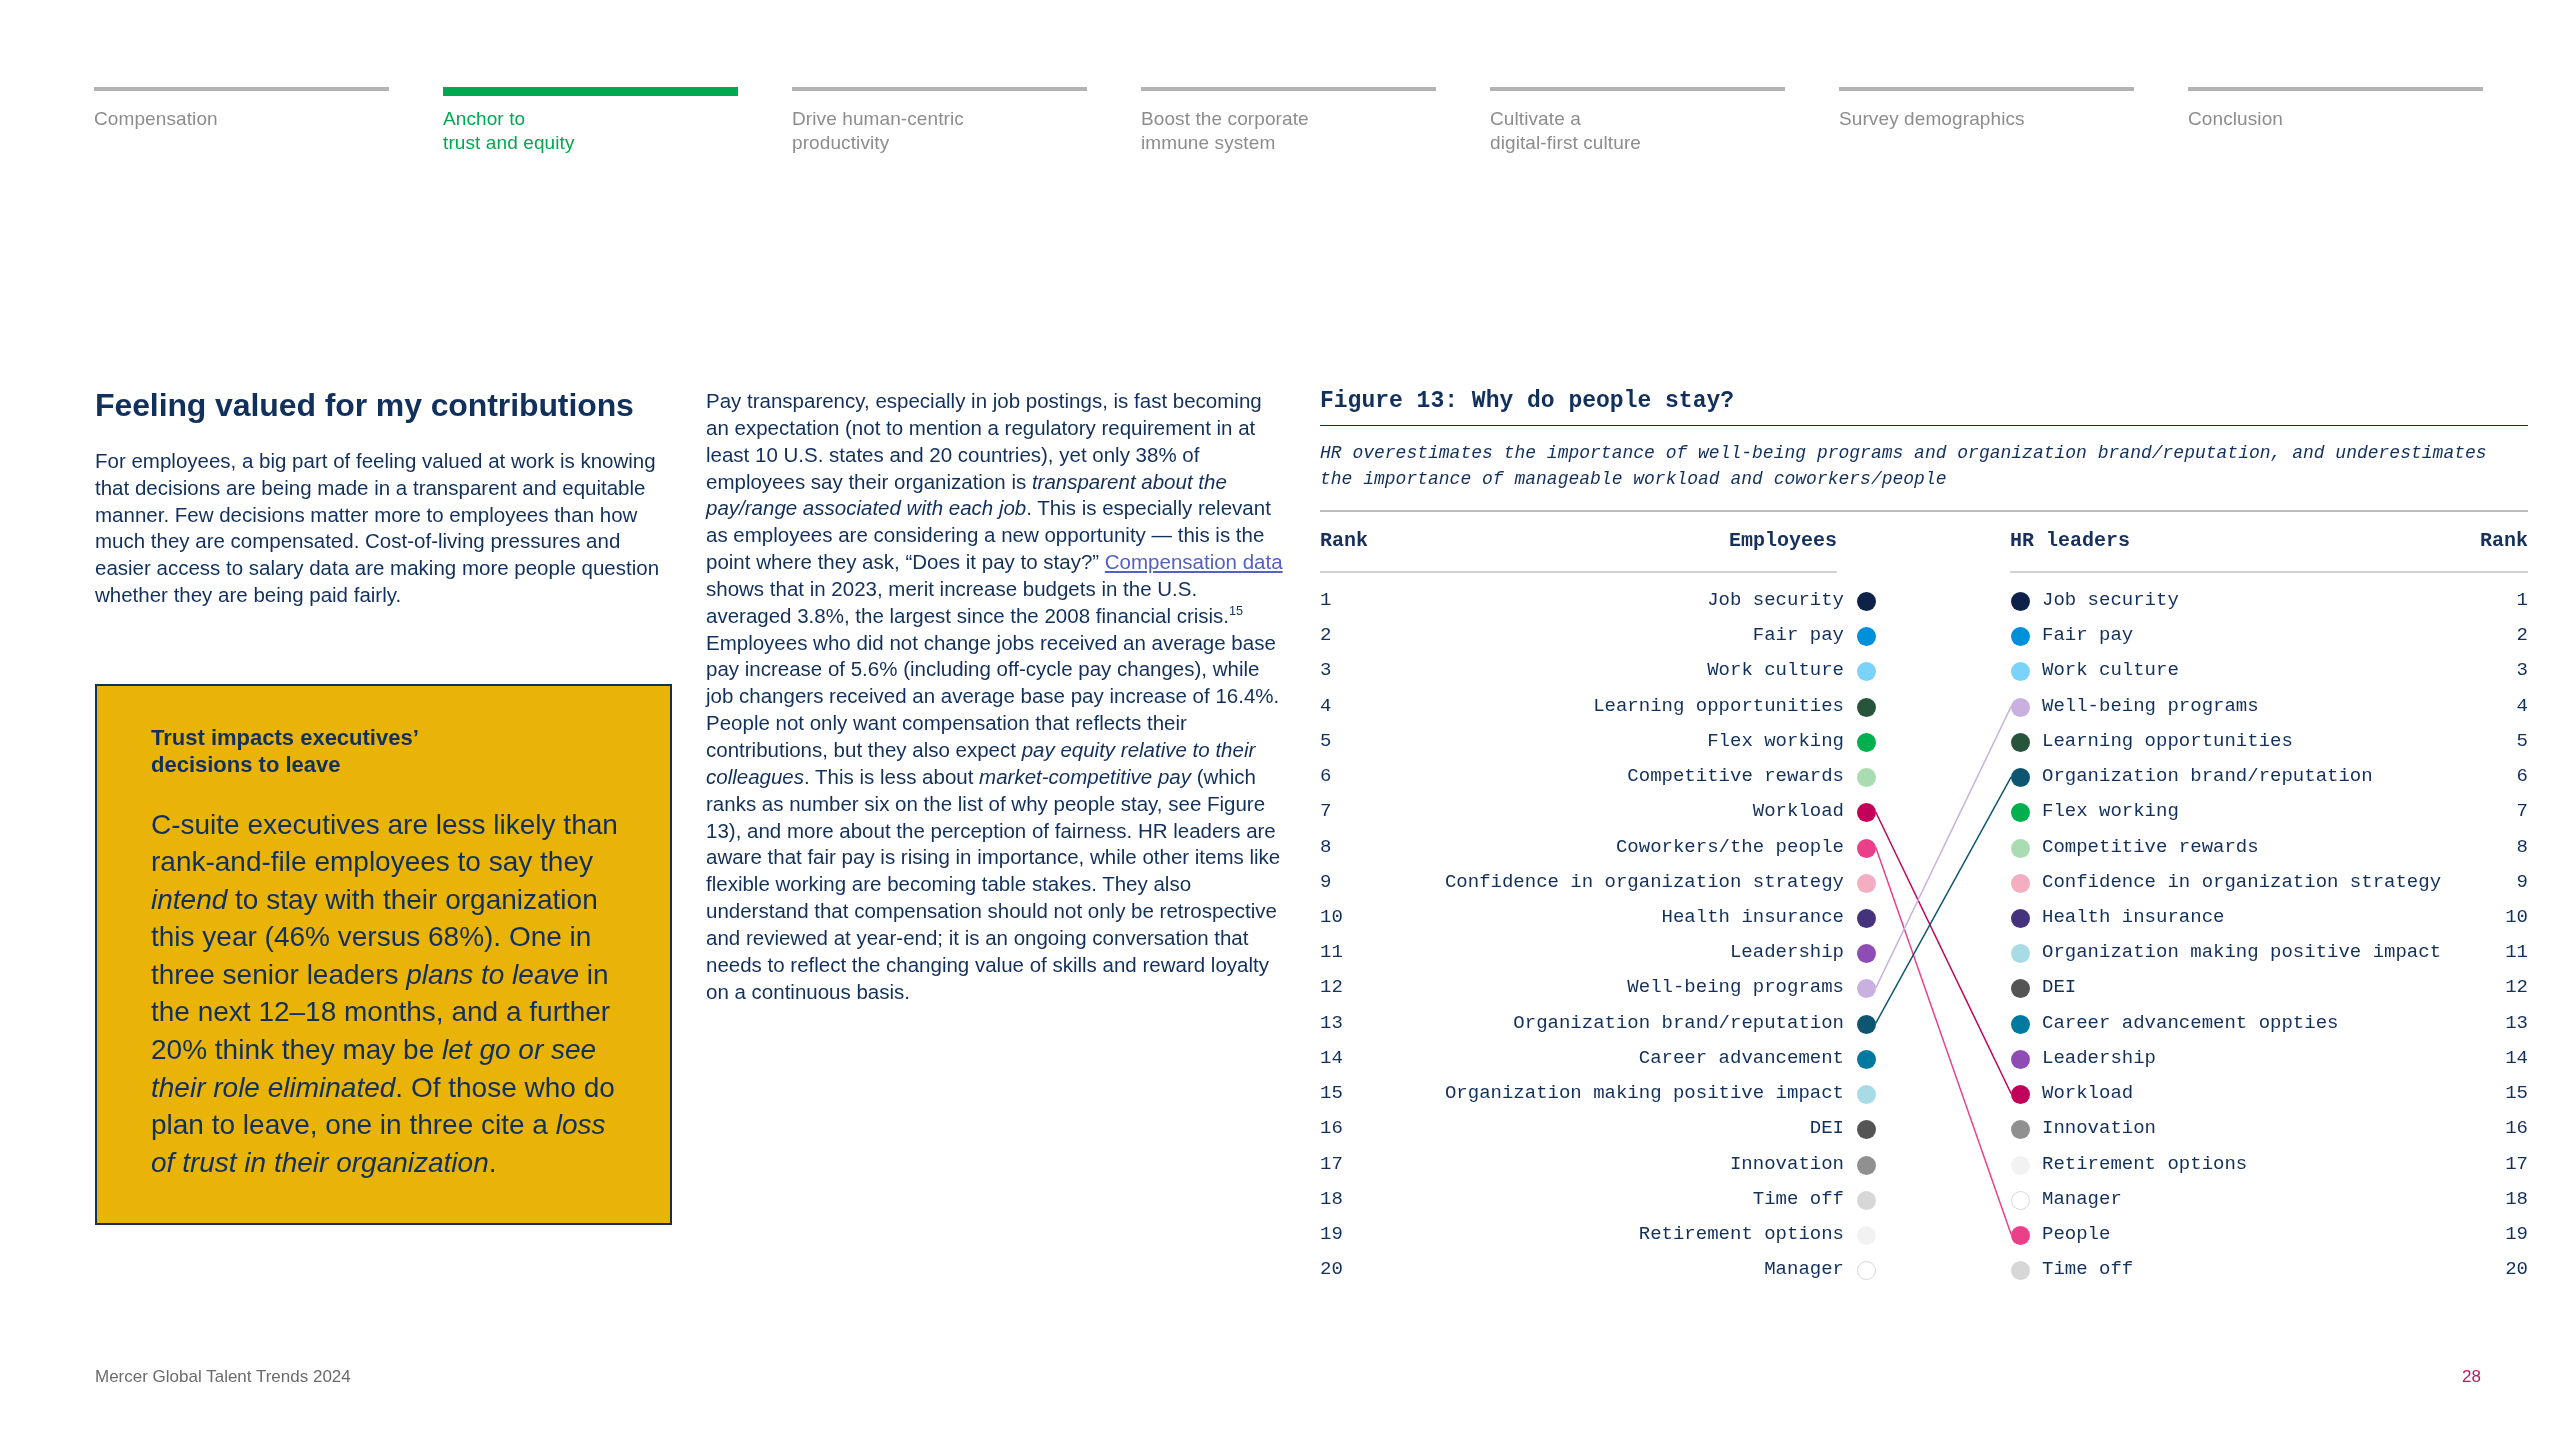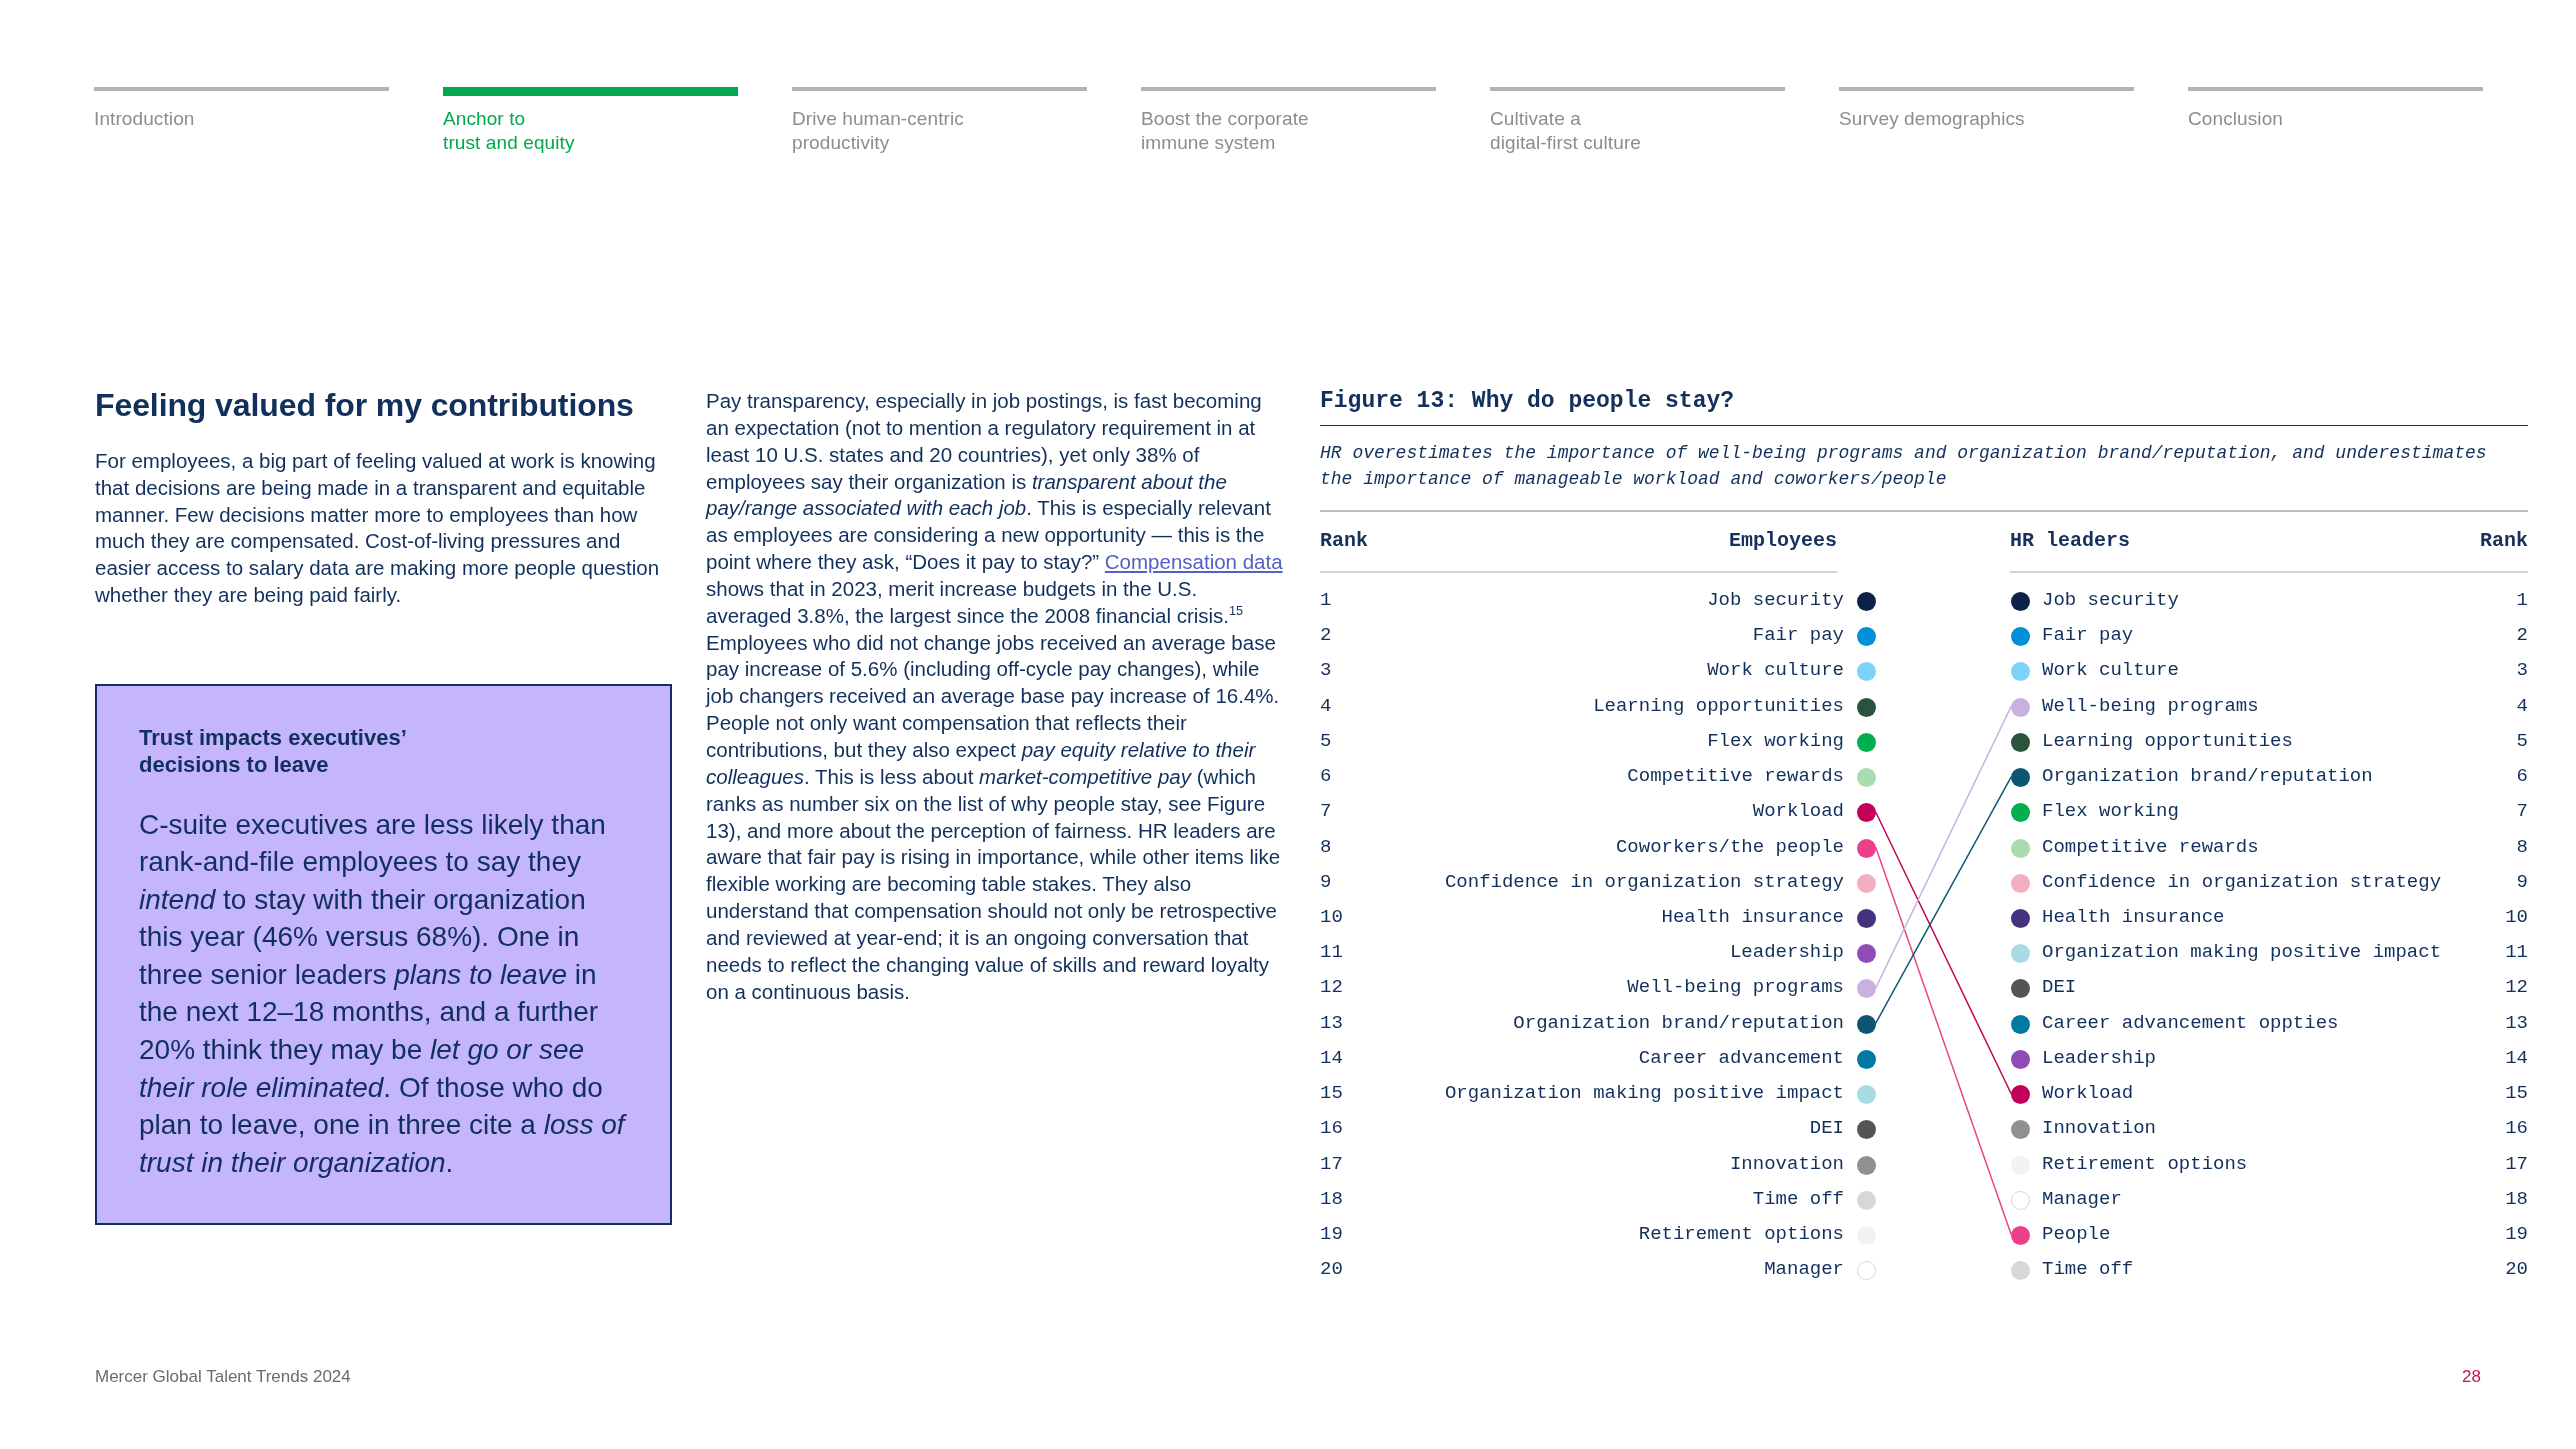--- a/index.html
+++ b/index.html
@@ -79,22 +79,22 @@
     color: #5560c4;
     text-decoration: underline;
     cursor: pointer;
   }
   sup { font-size: 12.7px; vertical-align: super; line-height: 0; }
 
   
   #callout {
     margin-top: 75px;
     border: 2px solid #12305c;
-    background: #c4b5fd;
-    padding: 38px 42px 42px 42px;
+    background: #eab308;
+    padding: 38px 42px 42px 54px;
     width: 577px;
   }
   #callout h2 {
     font-size: 22px;
     font-weight: bold;
     line-height: 1.25;
     margin: 0 0 27px 0;
     color: #12305c;
     white-space: pre-line;
   }
@@ -204,21 +204,21 @@
     position: absolute; right: 95px; top: 1367px;
     font-size: 17px; color: #be185d;
   }
 </style>
 </head>
 <body>
 
 <div id="topnav">
     <div class="nav-item">
       <div class="nav-rule"></div>
-      <div class="nav-label">Introduction</div>
+      <div class="nav-label">Compensation</div>
     </div>
     <div class="nav-item active">
       <div class="nav-rule"></div>
       <div class="nav-label">Anchor to
 trust and equity</div>
     </div>
     <div class="nav-item">
       <div class="nav-rule"></div>
       <div class="nav-label">Drive human-centric
 productivity</div>

